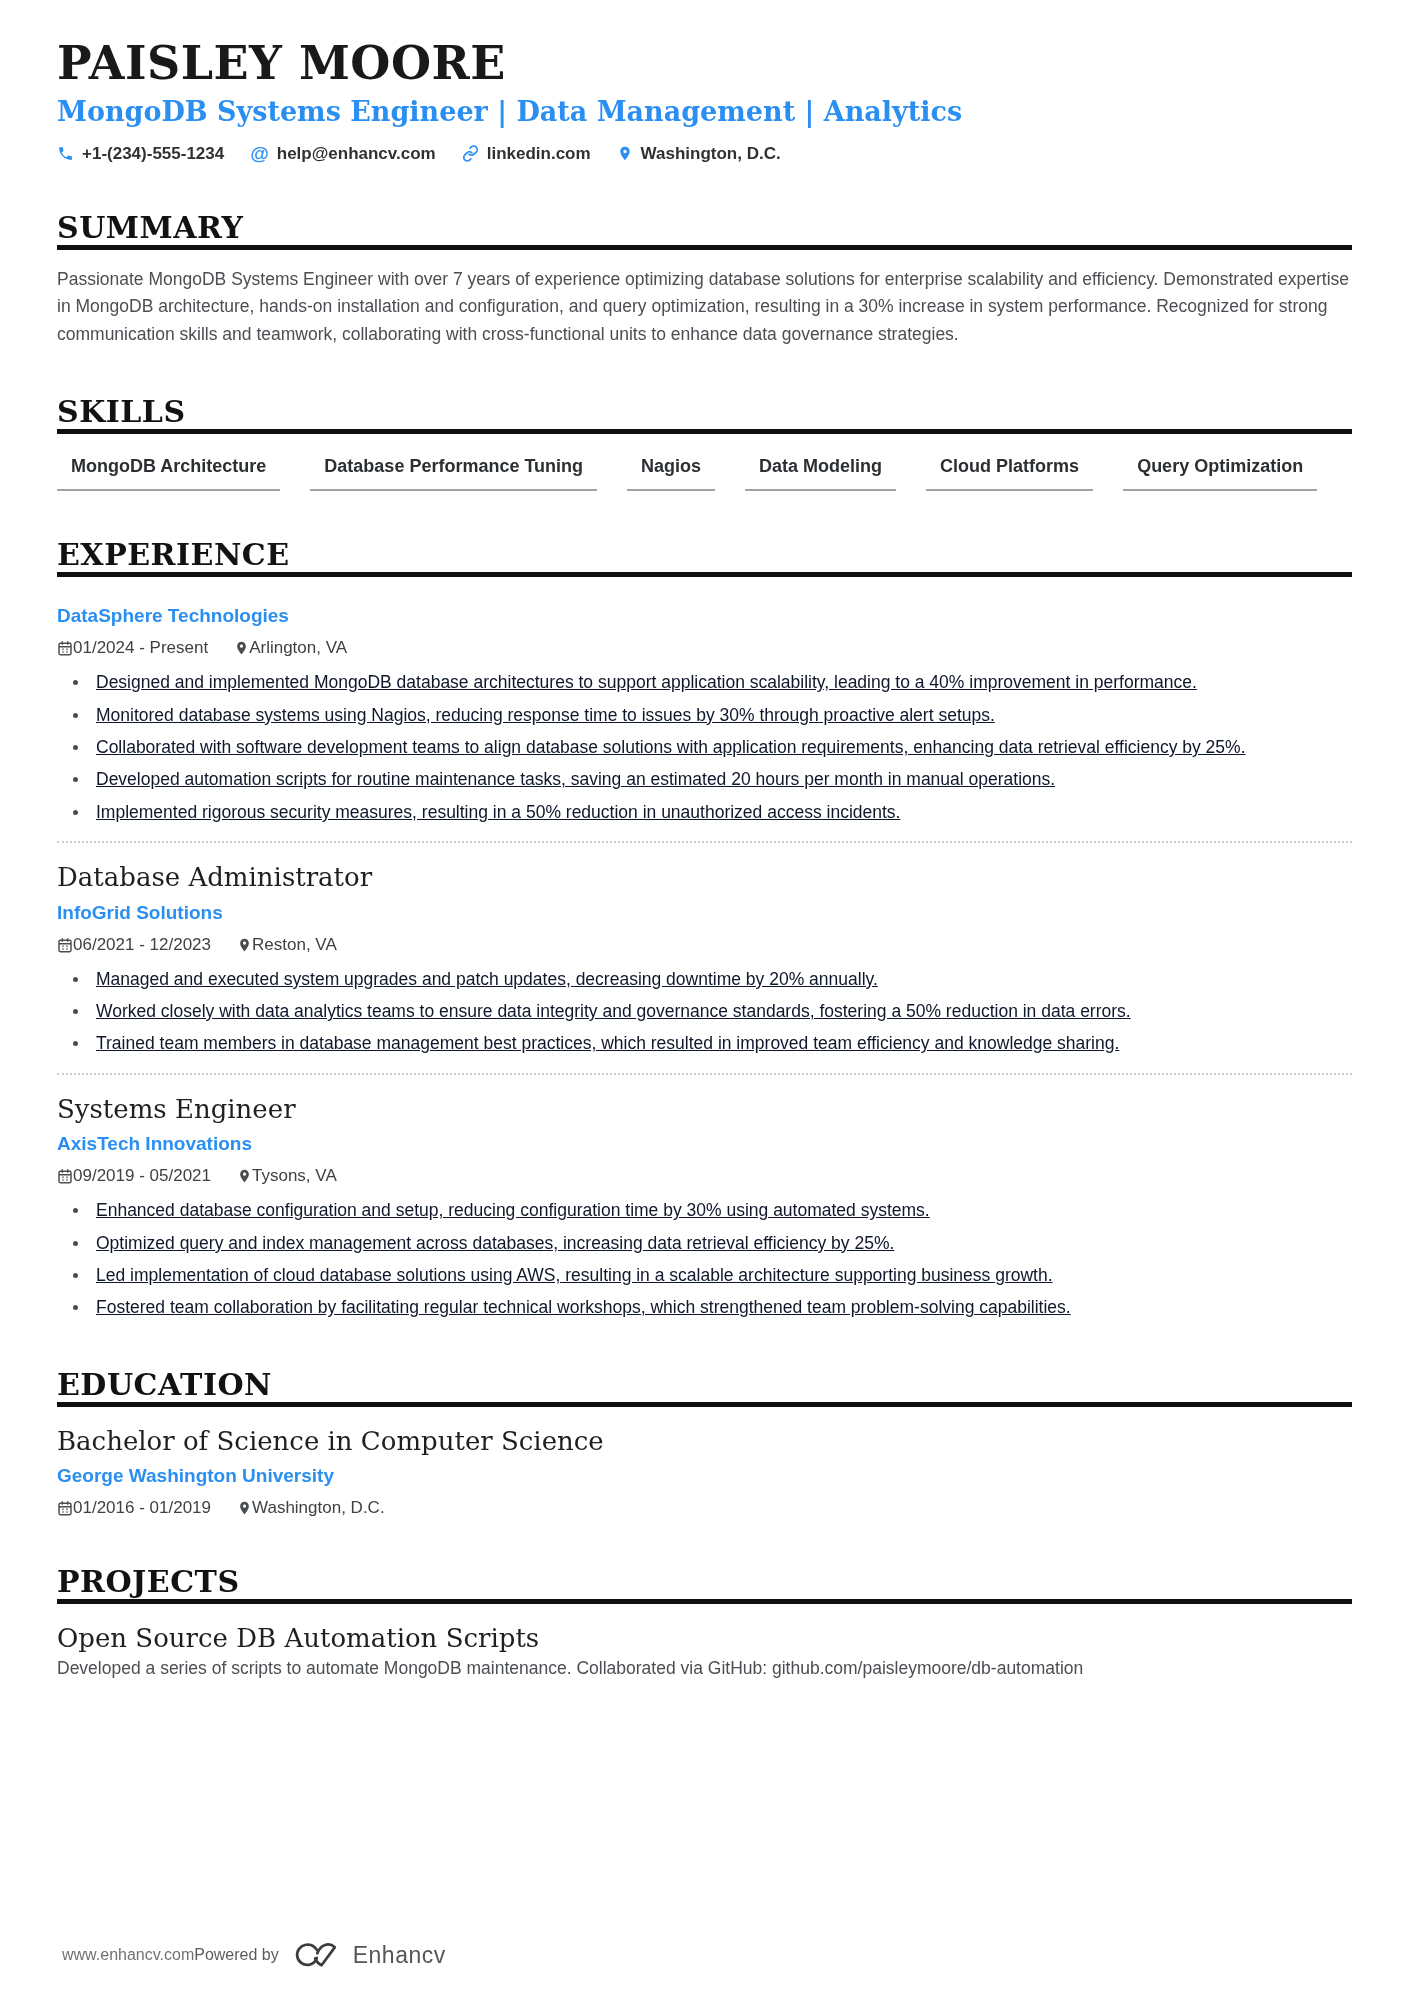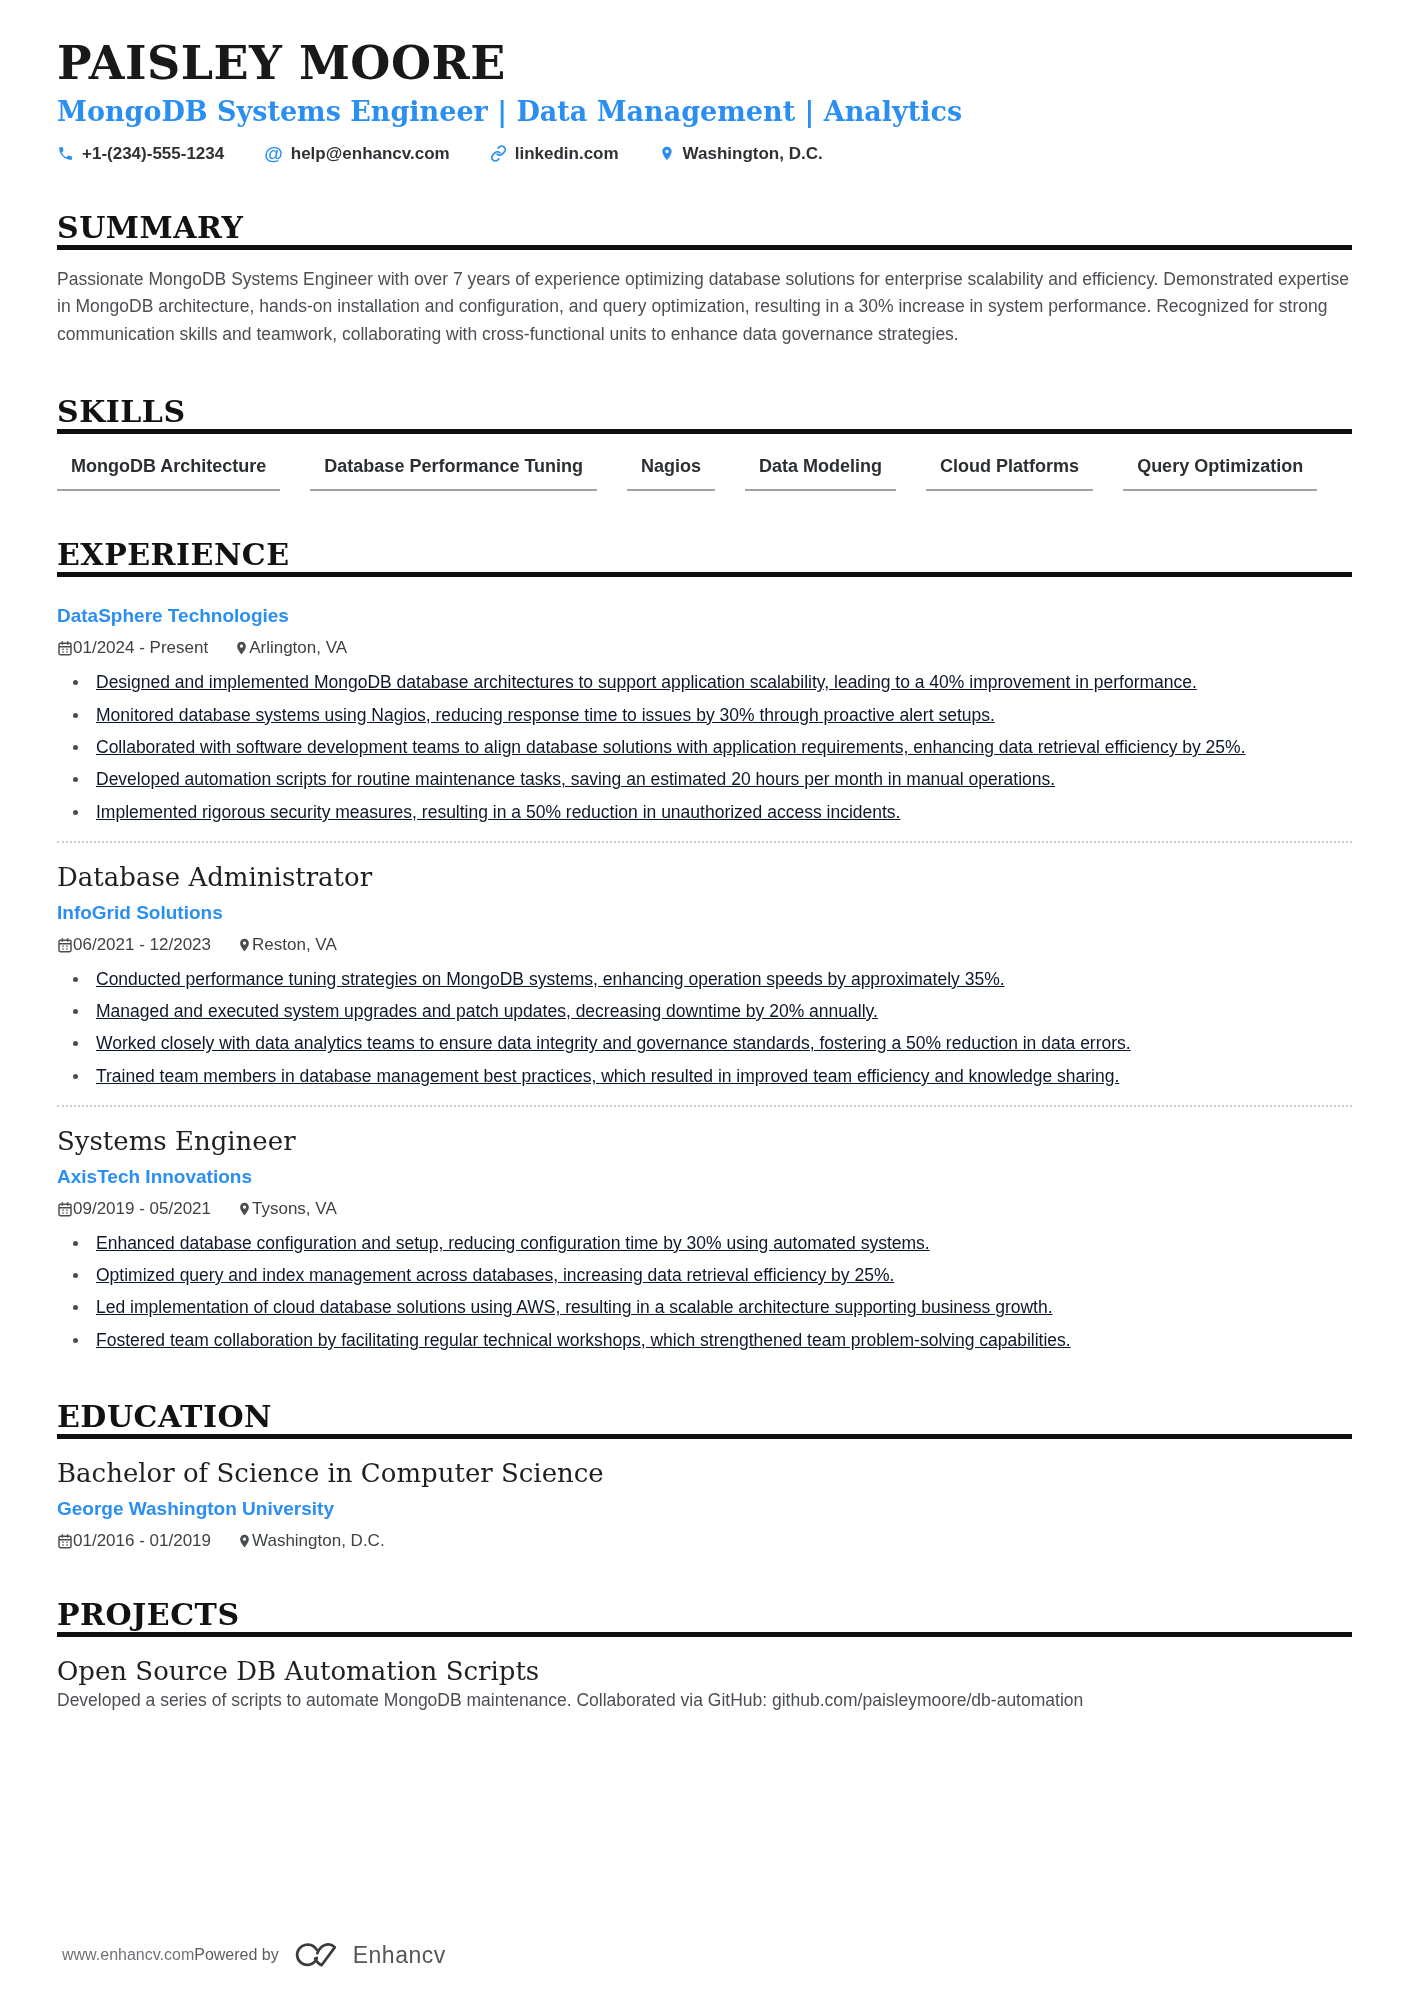--- a/index.html
+++ b/index.html
@@ -31,21 +31,21 @@
     font-family: "DejaVu Serif", "Liberation Serif", serif;
     font-weight: bold;
     font-size: 27px;
     line-height: 1.25;
     color: var(--accent, #2b8ff2);
     margin-top: 4px;
   }
   .contact-row {
     display: flex;
     align-items: center;
-    gap: 40px;
+    gap: 26px;
     margin-top: 15px;
   }
   .c-item {
     display: inline-flex;
     align-items: center;
     gap: 8px;
     font-size: 17px;
     font-weight: bold;
     color: #2f3235;
   }
@@ -276,21 +276,20 @@
       <span class="meta-item">
         <span class="m-icon">
           <svg width="15" height="16" viewBox="0 0 24 24" fill="currentColor" fill-rule="evenodd">
                     <path d="M12 2C8.1 2 5 5.1 5 9c0 5.2 7 13 7 13s7-7.8 7-13c0-3.9-3.1-7-7-7zm0 9.5c-1.4 0-2.5-1.1-2.5-2.5S10.6 6.5 12 6.5s2.5 1.1 2.5 2.5-1.1 2.5-2.5 2.5z"></path>
                   </svg>
         </span>
         <span>Reston, VA</span>
       </span>
     </div>
     <ul class="bullets">
-  <li class="bullet">Conducted performance tuning strategies on MongoDB systems, enhancing operation speeds by approximately 35%.</li>
 
   <li class="bullet">Managed and executed system upgrades and patch updates, decreasing downtime by 20% annually.</li>
 
   <li class="bullet">Worked closely with data analytics teams to ensure data integrity and governance standards, fostering a 50% reduction in data errors.</li>
 
   <li class="bullet">Trained team members in database management best practices, which resulted in improved team efficiency and knowledge sharing.</li>
 </ul>
   </article>
 
   <article class="job">

